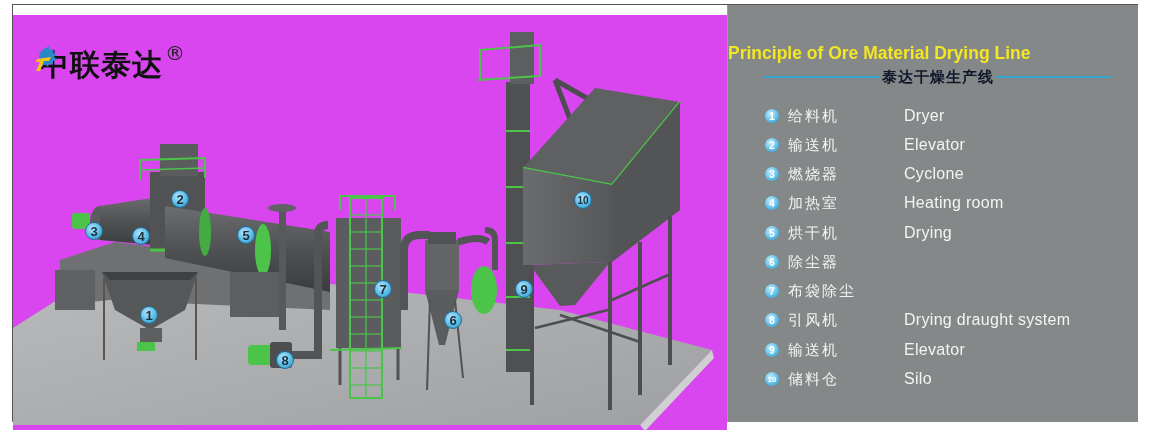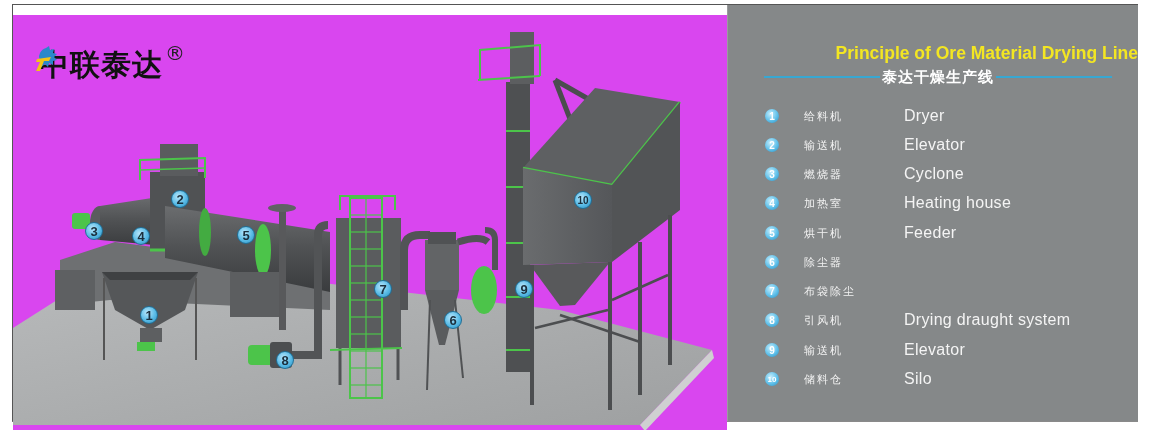--- a/index.html
+++ b/index.html
@@ -12,32 +12,32 @@
   .diagram svg { position: absolute; left: 0; top: 0; }
   .logo { position: absolute; left: 20px; top: 30px; display: flex; align-items: center; }
   .logo-text { font-family: "DejaVu Sans", sans-serif; font-weight: bold; font-size: 30px; color: #111; letter-spacing: 1px; margin-left: 6px; }
   .logo-reg { font-size: 20px; color: #222; align-self: flex-start; margin-top: -4px; margin-left: 2px; font-family: "DejaVu Sans", sans-serif; }
   .badge { position: absolute; width: 18px; height: 18px; border-radius: 50%;
            background: radial-gradient(circle at 40% 35%, #b7e6fb 0%, #59bbe6 55%, #2c8fc0 100%);
            color: #1b2f3d; font-family: "Liberation Sans", sans-serif; font-size: 13px; font-weight: bold;
            display: flex; align-items: center; justify-content: center; border: 1px solid #1f6f97; box-sizing: border-box; }
   .panel { position: absolute; left: 727px; top: 5px; width: 411px; height: 416px; background: #858889;
            border-left: 1px solid #9a9c9d; box-sizing: border-box; }
-  .title-en { position: absolute; left: 0; top: 38px; width: 100%; text-align: right;
+  .title-en { position: absolute; left: 0; top: 38px; width: 100%; text-align: left;
               font-family: "Liberation Sans", sans-serif; font-weight: bold; font-size: 17.5px; color: #f3e622; }
   .title-cn-row { position: absolute; left: 36px; top: 62px; width: 348px; height: 20px; display: flex; align-items: center; }
   .title-line { flex: 1; height: 2px; background: #37a7d2; }
-  .title-cn { font-family: "DejaVu Sans", sans-serif; font-weight: bold; font-size: 15px; color: #ffffff; padding: 0 2px; letter-spacing: 1px; }
+  .title-cn { font-family: "DejaVu Sans", sans-serif; font-weight: bold; font-size: 15px; color: #0f172a; padding: 0 2px; letter-spacing: 1px; }
   .legend { position: absolute; left: 37px; top: 100px; }
   .legend-row { position: absolute; left: 0; height: 22px; display: flex; align-items: center; white-space: nowrap; }
   .legend-num { width: 14px; height: 14px; border-radius: 50%;
                 background: radial-gradient(circle at 40% 35%, #c7eefc 0%, #5fc0ea 55%, #2a8dbf 100%);
                 color: #ffffff; font-family: "Liberation Sans", sans-serif; font-size: 10px; font-weight: bold;
                 display: flex; align-items: center; justify-content: center; }
-  .legend-cn { margin-left: 25px; width: 100px; font-family: Liberation Serif, serif; font-size: 11px; color: #f2f2f2; letter-spacing: 2px; }
+  .legend-cn { margin-left: 9px; width: 100px; font-family: Liberation Serif, serif; font-size: 15px; color: #f2f2f2; letter-spacing: 2px; }
   .legend-en { position: absolute; left: 139px; font-family: "Liberation Sans", sans-serif; font-size: 16px; color: #f4f4f4; letter-spacing: 0.3px; }
 </style>
 </head>
 <body>
 
 <div class="frame"></div>
 
 <div class="diagram">
   <svg width="714" height="416" viewBox="13 5 714 416" xmlns="http://www.w3.org/2000/svg">
     <defs>
@@ -196,26 +196,26 @@
       <span class="legend-en">Elevator</span>
     </div>
     <div class="legend-row" style="top:58px;">
       <span class="legend-num">3</span>
       <span class="legend-cn">燃烧器</span>
       <span class="legend-en">Cyclone</span>
     </div>
     <div class="legend-row" style="top:87px;">
       <span class="legend-num">4</span>
       <span class="legend-cn">加热室</span>
-      <span class="legend-en">Heating house</span>
+      <span class="legend-en">Heating room</span>
     </div>
     <div class="legend-row" style="top:117px;">
       <span class="legend-num">5</span>
       <span class="legend-cn">烘干机</span>
-      <span class="legend-en">Feeder</span>
+      <span class="legend-en">Drying</span>
     </div>
     <div class="legend-row" style="top:146px;">
       <span class="legend-num">6</span>
       <span class="legend-cn">除尘器</span>
     </div>
     <div class="legend-row" style="top:175px;">
       <span class="legend-num">7</span>
       <span class="legend-cn">布袋除尘</span>
     </div>
     <div class="legend-row" style="top:204px;">

